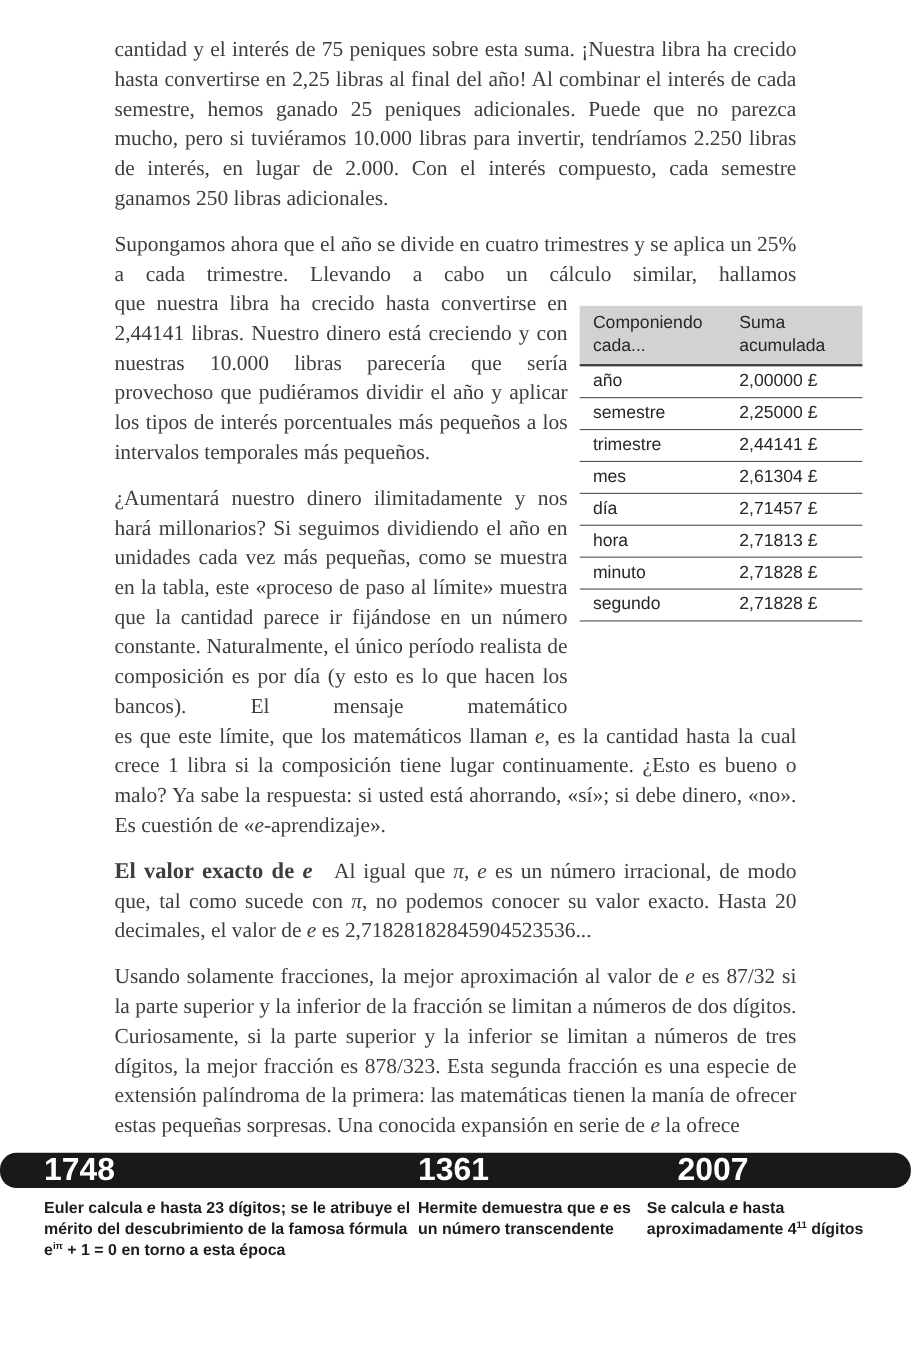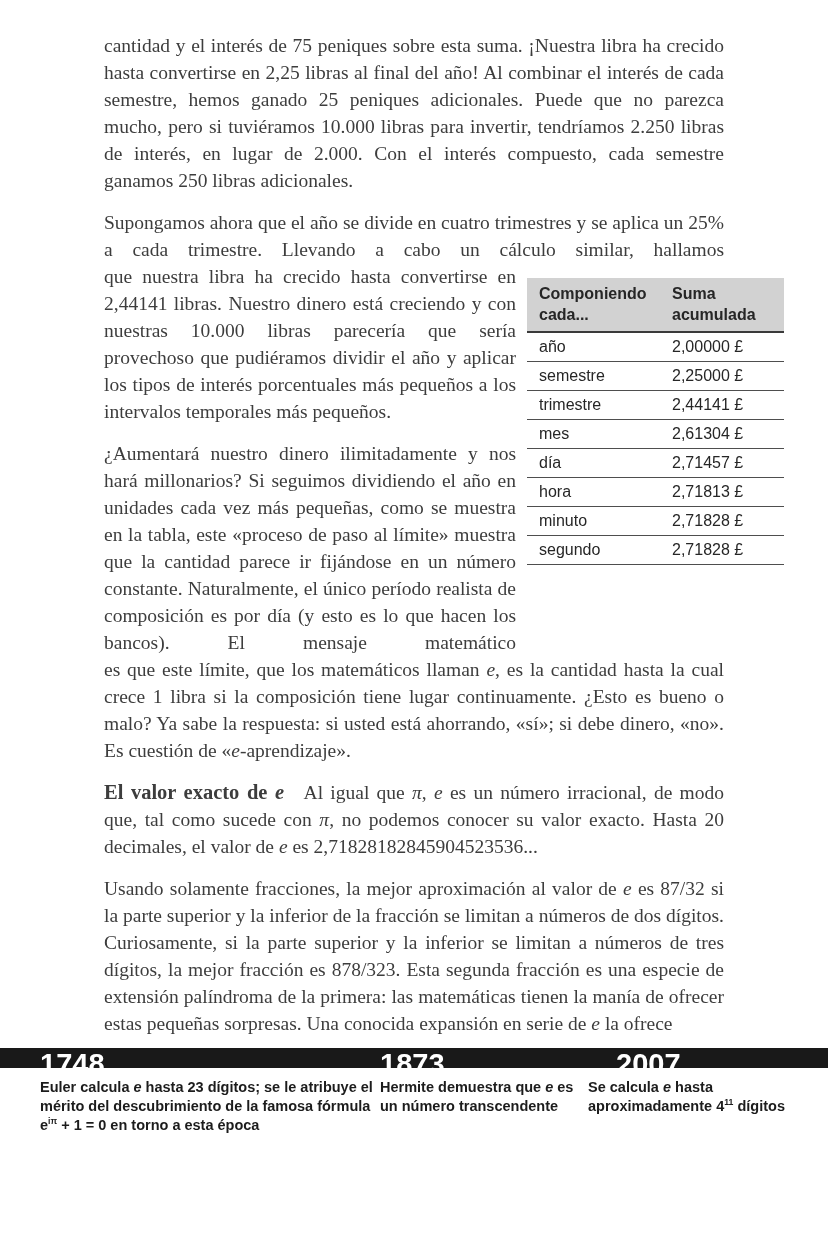--- a/index.html
+++ b/index.html
@@ -36,35 +36,35 @@
 
   
   .table-box{
     position:absolute;left:527px;top:278px;width:257px;
     font-family:"Liberation Sans","DejaVu Sans",sans-serif;
     color:var(--table_text);font-size:16px;
   }
   .t-head{
     display:flex;background:var(--table_header_bg);
     border-bottom:2px solid #3a3a3a;
-    font-weight:bold;line-height:21px;
+    font-weight:normal;line-height:21px;
     padding:5px 0 6px 0;
   }
   .t-row{
     display:flex;align-items:center;height:28px;
     border-bottom:1.5px solid var(--rule_color);
     line-height:28px;
   }
   .t-cell.c1{width:133px;padding-left:12px;flex:none;}
   .t-cell.c2{flex:1;}
 
   
   .timeline{position:absolute;left:0;top:1048px;width:828px;
     font-family:"Liberation Sans","DejaVu Sans",sans-serif;}
-  .tl-bar{position:relative;width:828px;height:20px;background:var(--timeline_bar);}
+  .tl-bar{position:relative;width:828px;height:32px;background:var(--timeline_bar);border-radius:15px;}
   .tl-year{
     position:absolute;top:1px;color:var(--timeline_year);
     font-weight:bold;font-size:29px;line-height:31px;letter-spacing:0px;
   }
   .tl-year.y0{left:40px;} .tl-year.y1{left:380px;} .tl-year.y2{left:616px;}
   .tl-descs{position:relative;width:828px;}
   .tl-desc{
     position:absolute;top:10px;color:var(--timeline_text);
     font-weight:bold;font-size:14.5px;line-height:19px;
   }
@@ -126,21 +126,21 @@
     </div>
     <div class="t-row">
       <div class="t-cell c1">segundo</div>
       <div class="t-cell c2">2,71828 £</div>
     </div>
   </aside>
 
   <footer class="timeline">
     <div class="tl-bar">
       <span class="tl-year y0">1748</span>
-      <span class="tl-year y1">1873</span>
+      <span class="tl-year y1">1361</span>
       <span class="tl-year y2">2007</span>
     </div>
     <div class="tl-descs">
       <div class="tl-desc d0"><span>Euler calcula </span><span class="s-i">e</span><span> hasta 23 dígitos; se le atribuye el mérito del descubrimiento de la famosa fórmula e</span><span class="s-sup">iπ</span><span> + 1 = 0 en torno a esta época</span></div>
       <div class="tl-desc d1"><span>Hermite demuestra que </span><span class="s-i">e</span><span> es un número transcendente</span></div>
       <div class="tl-desc d2"><span>Se calcula </span><span class="s-i">e</span><span> hasta aproximadamente 4</span><span class="s-sup">11</span><span> dígitos</span></div>
     </div>
   </footer>
 
 </div>

